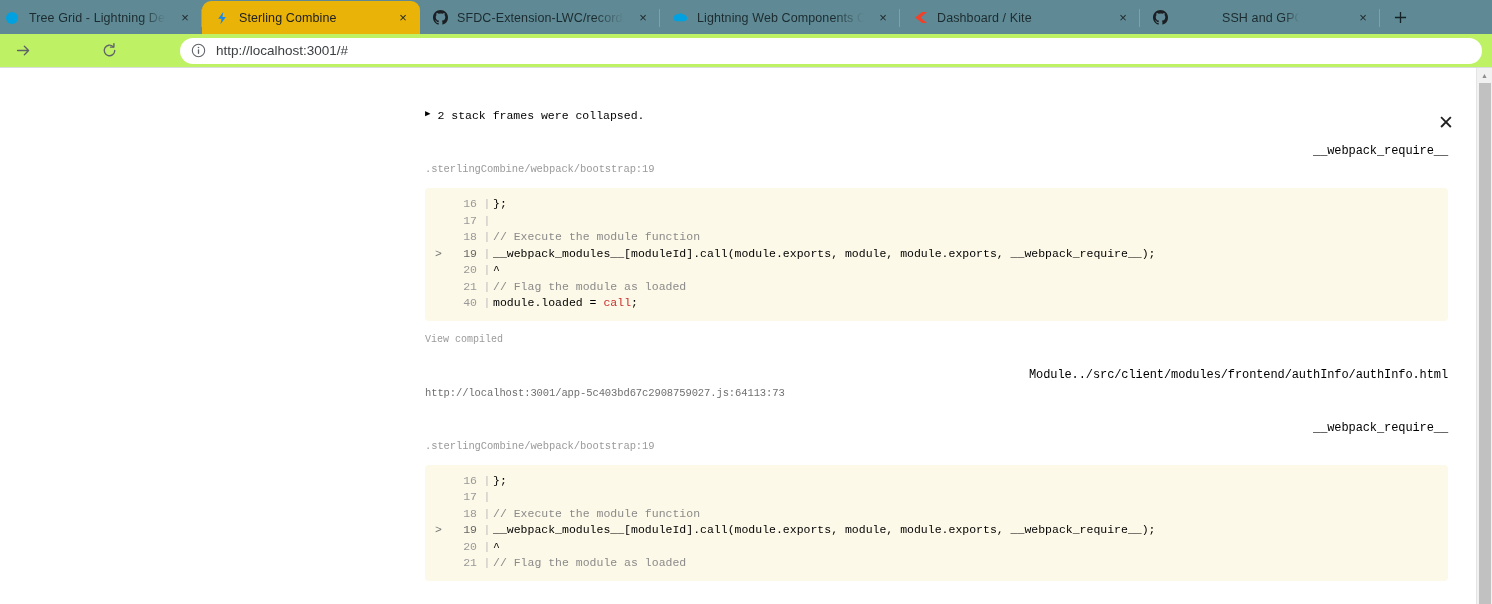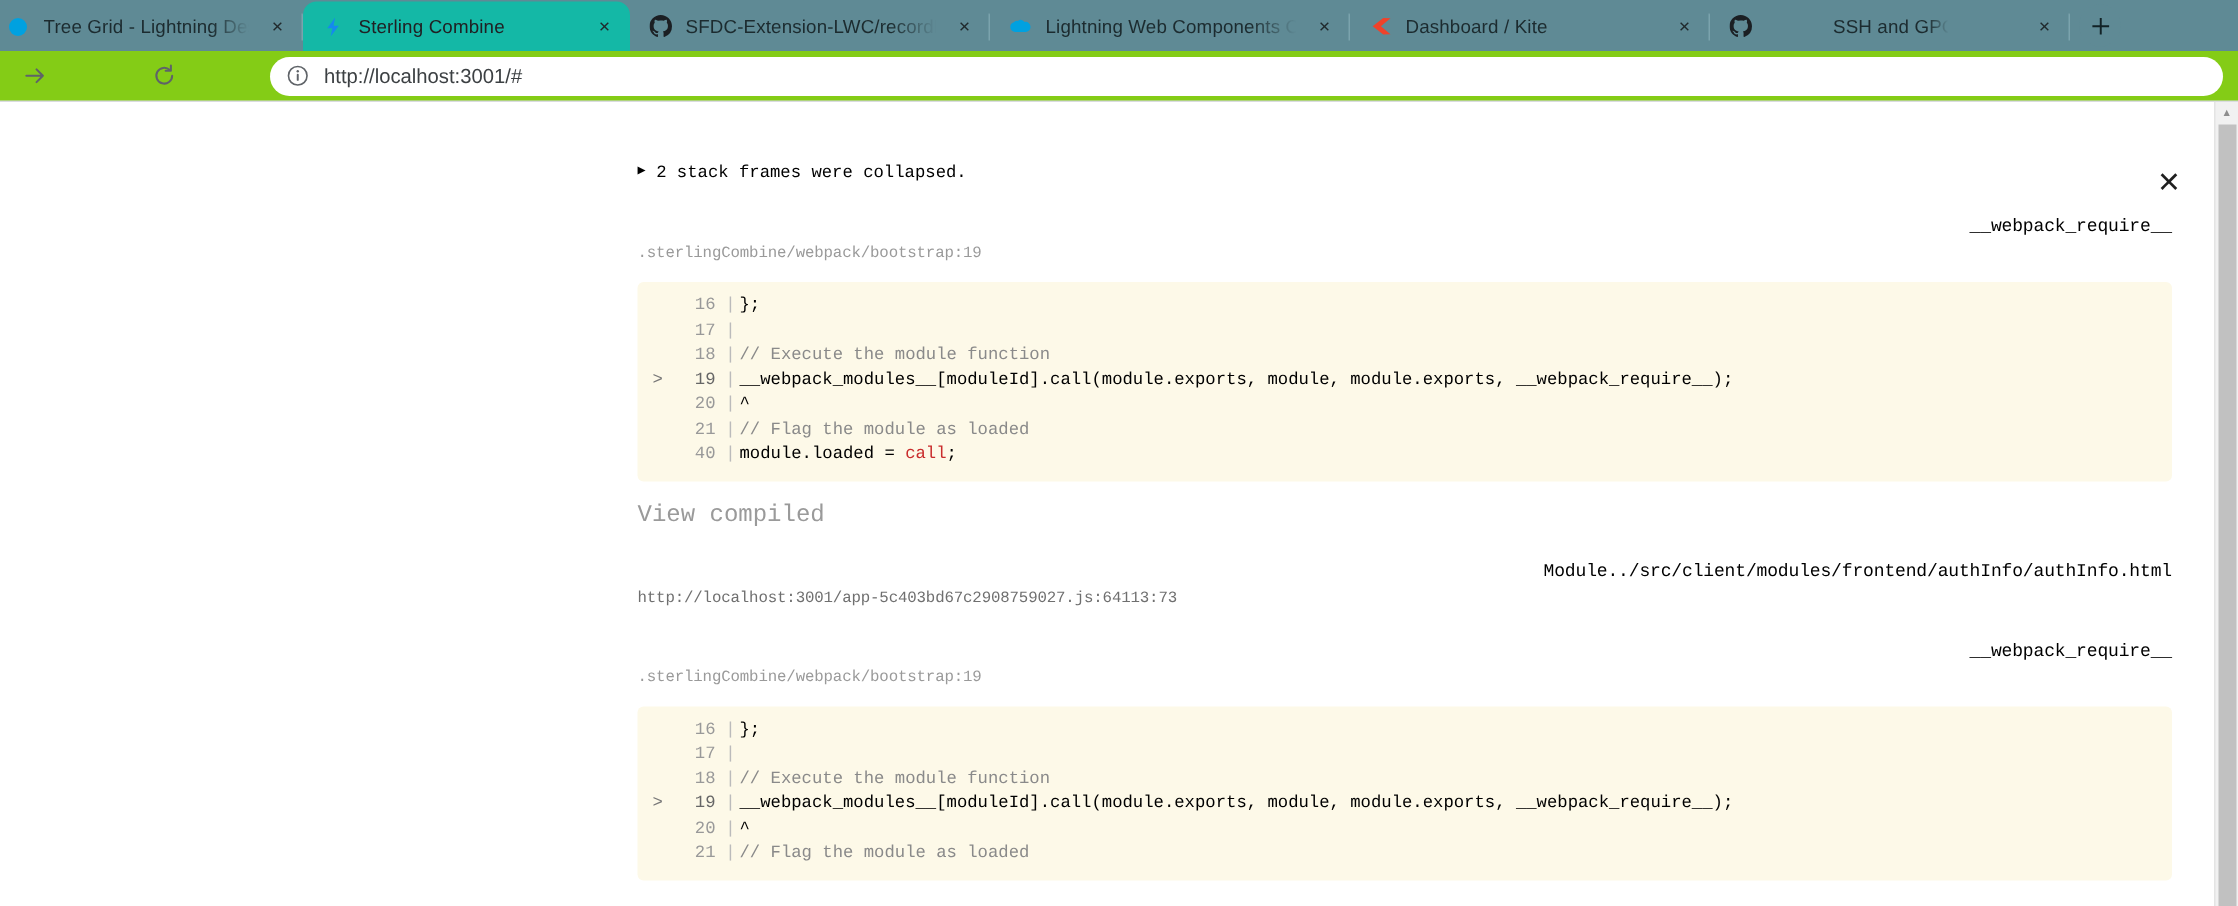--- a/index.html
+++ b/index.html
@@ -38,21 +38,21 @@
   }
   .tab.inactive { background:transparent; }
   .tab.inactive::after {
     content:"";
     position:absolute;
     right:0; top:8px;
     width:1px; height:18px;
     background:#7ba3ad;
   }
   .tab.active {
-    background:#14b8a6;
+    background:#eab308;
     color:#202124;
     z-index:5;
     box-shadow:0 0 0 0 rgba(0,0,0,0);
   }
   .tab.active::after { display:none; }
 
   .tab-favicon {
     width:16px; height:16px;
     flex:0 0 16px;
     margin-right:9px;
@@ -88,21 +88,21 @@
     background:#5f8a95;
     color:#15252a;
     display:flex; align-items:center; justify-content:center;
     font-size:19px; line-height:1;
     flex:0 0 28px;
   }
 
   .toolbar {
     height:34px;
     flex:0 0 34px;
-    background:#84cc16;
+    background:#bef264;
     display:flex;
     align-items:center;
     padding:0 10px;
     border-bottom:1px solid #dadce0;
     gap:48px;
   }
   .nav-btn {
     width:26px; height:26px;
     display:flex; align-items:center; justify-content:center;
     color:#5f6368;
@@ -250,21 +250,21 @@
     white-space:pre;
   }
   .code-text { white-space:pre; }
   .code-line.hl .code-gutter { color:#666; }
   .tok-comment { color:#8a8a8a; }
   .tok-kw { color:#c92c2c; }
 
   .view-compiled {
     margin-top:13px;
     font-family:"Liberation Mono", monospace;
-    font-size:16px;
+    font-size:10px;
     color:#9a9a9a;
     text-decoration:none;
     display:inline-block;
   }
 
   
   .scrollbar {
     position:absolute;
     top:0; right:0;
     width:16px;

